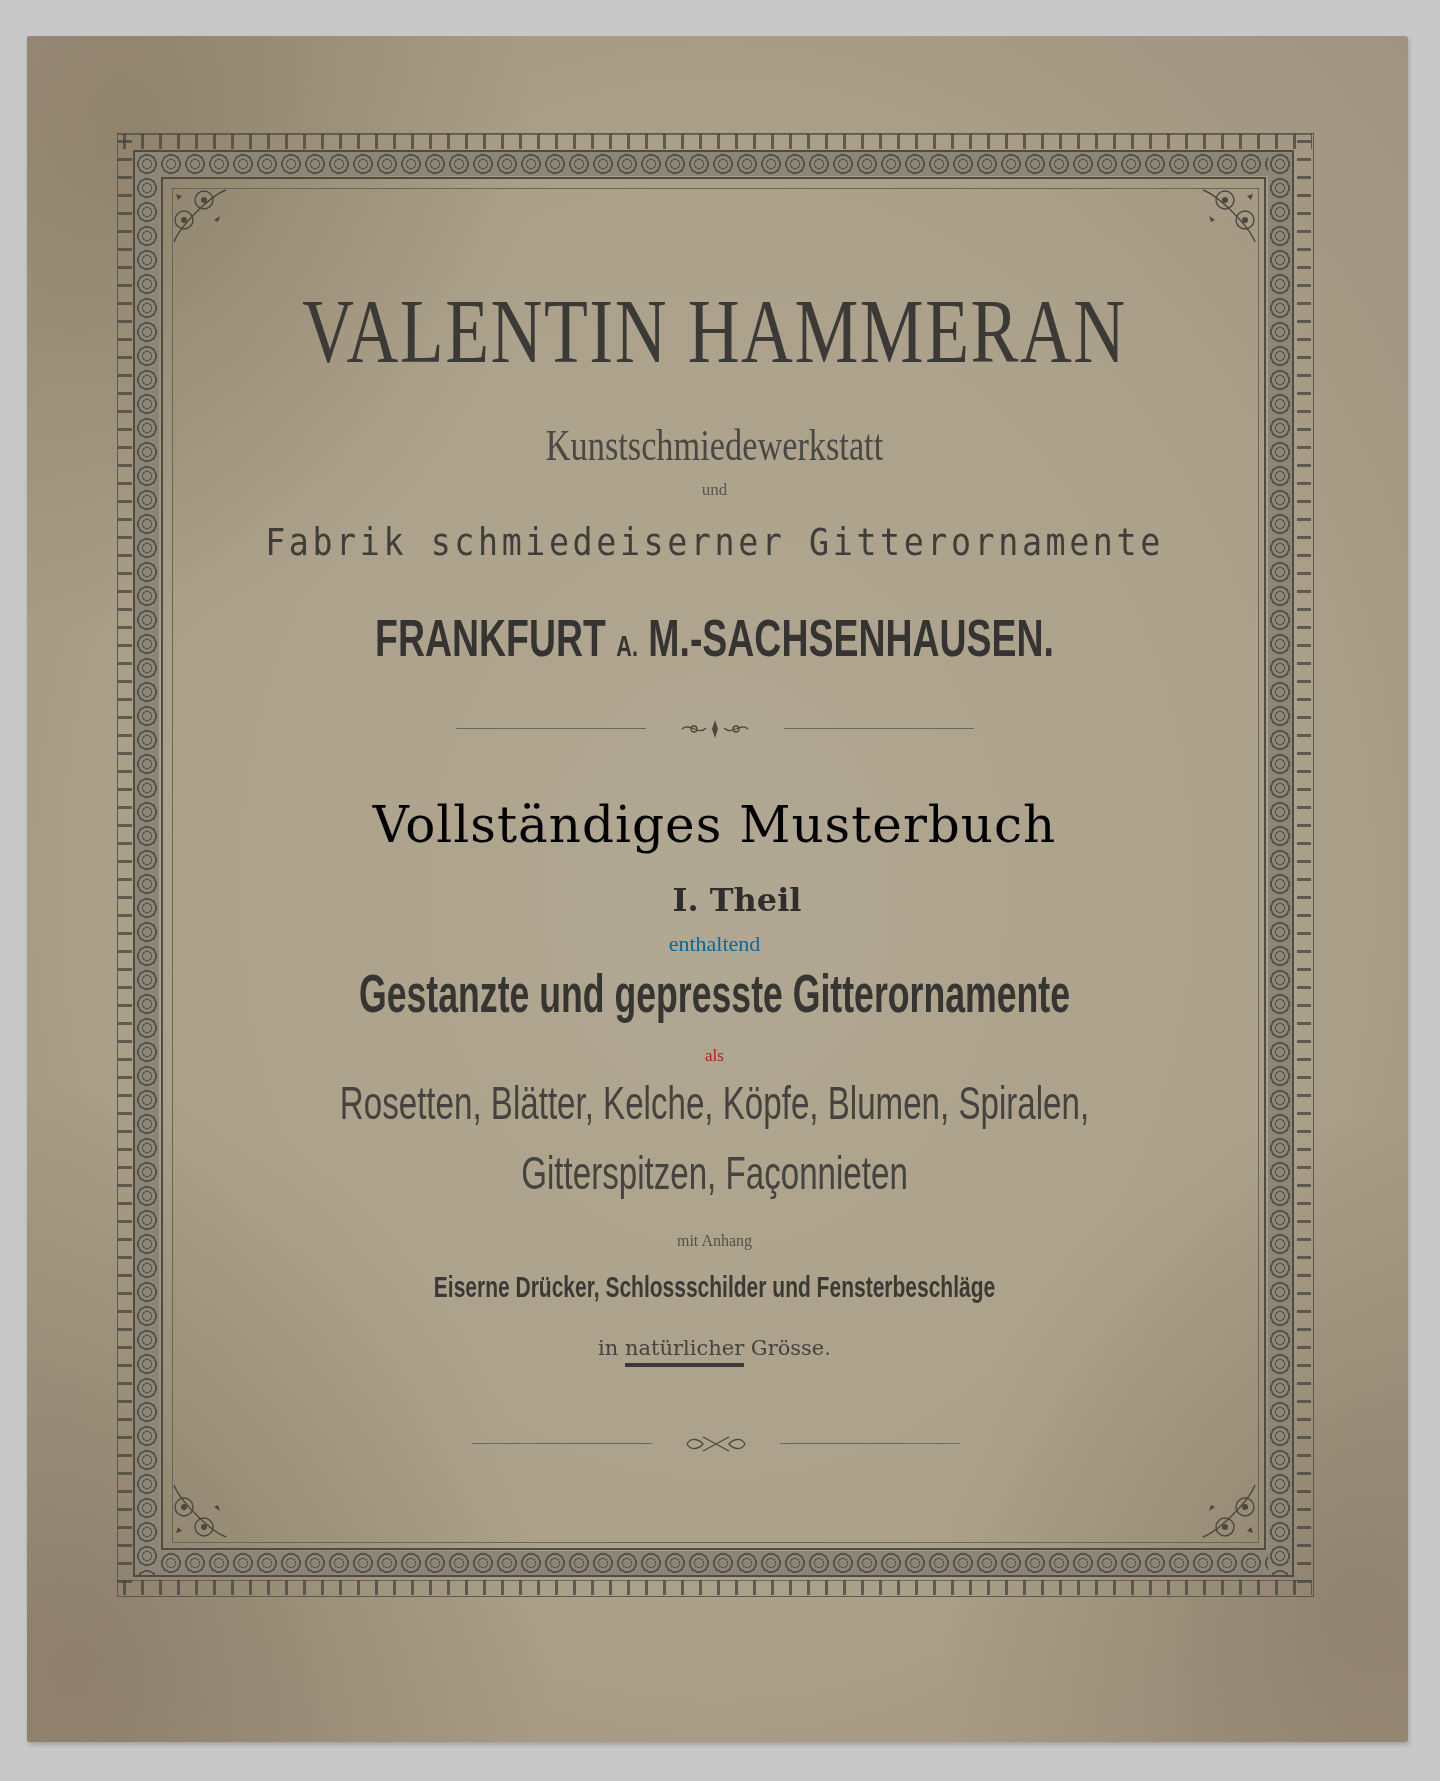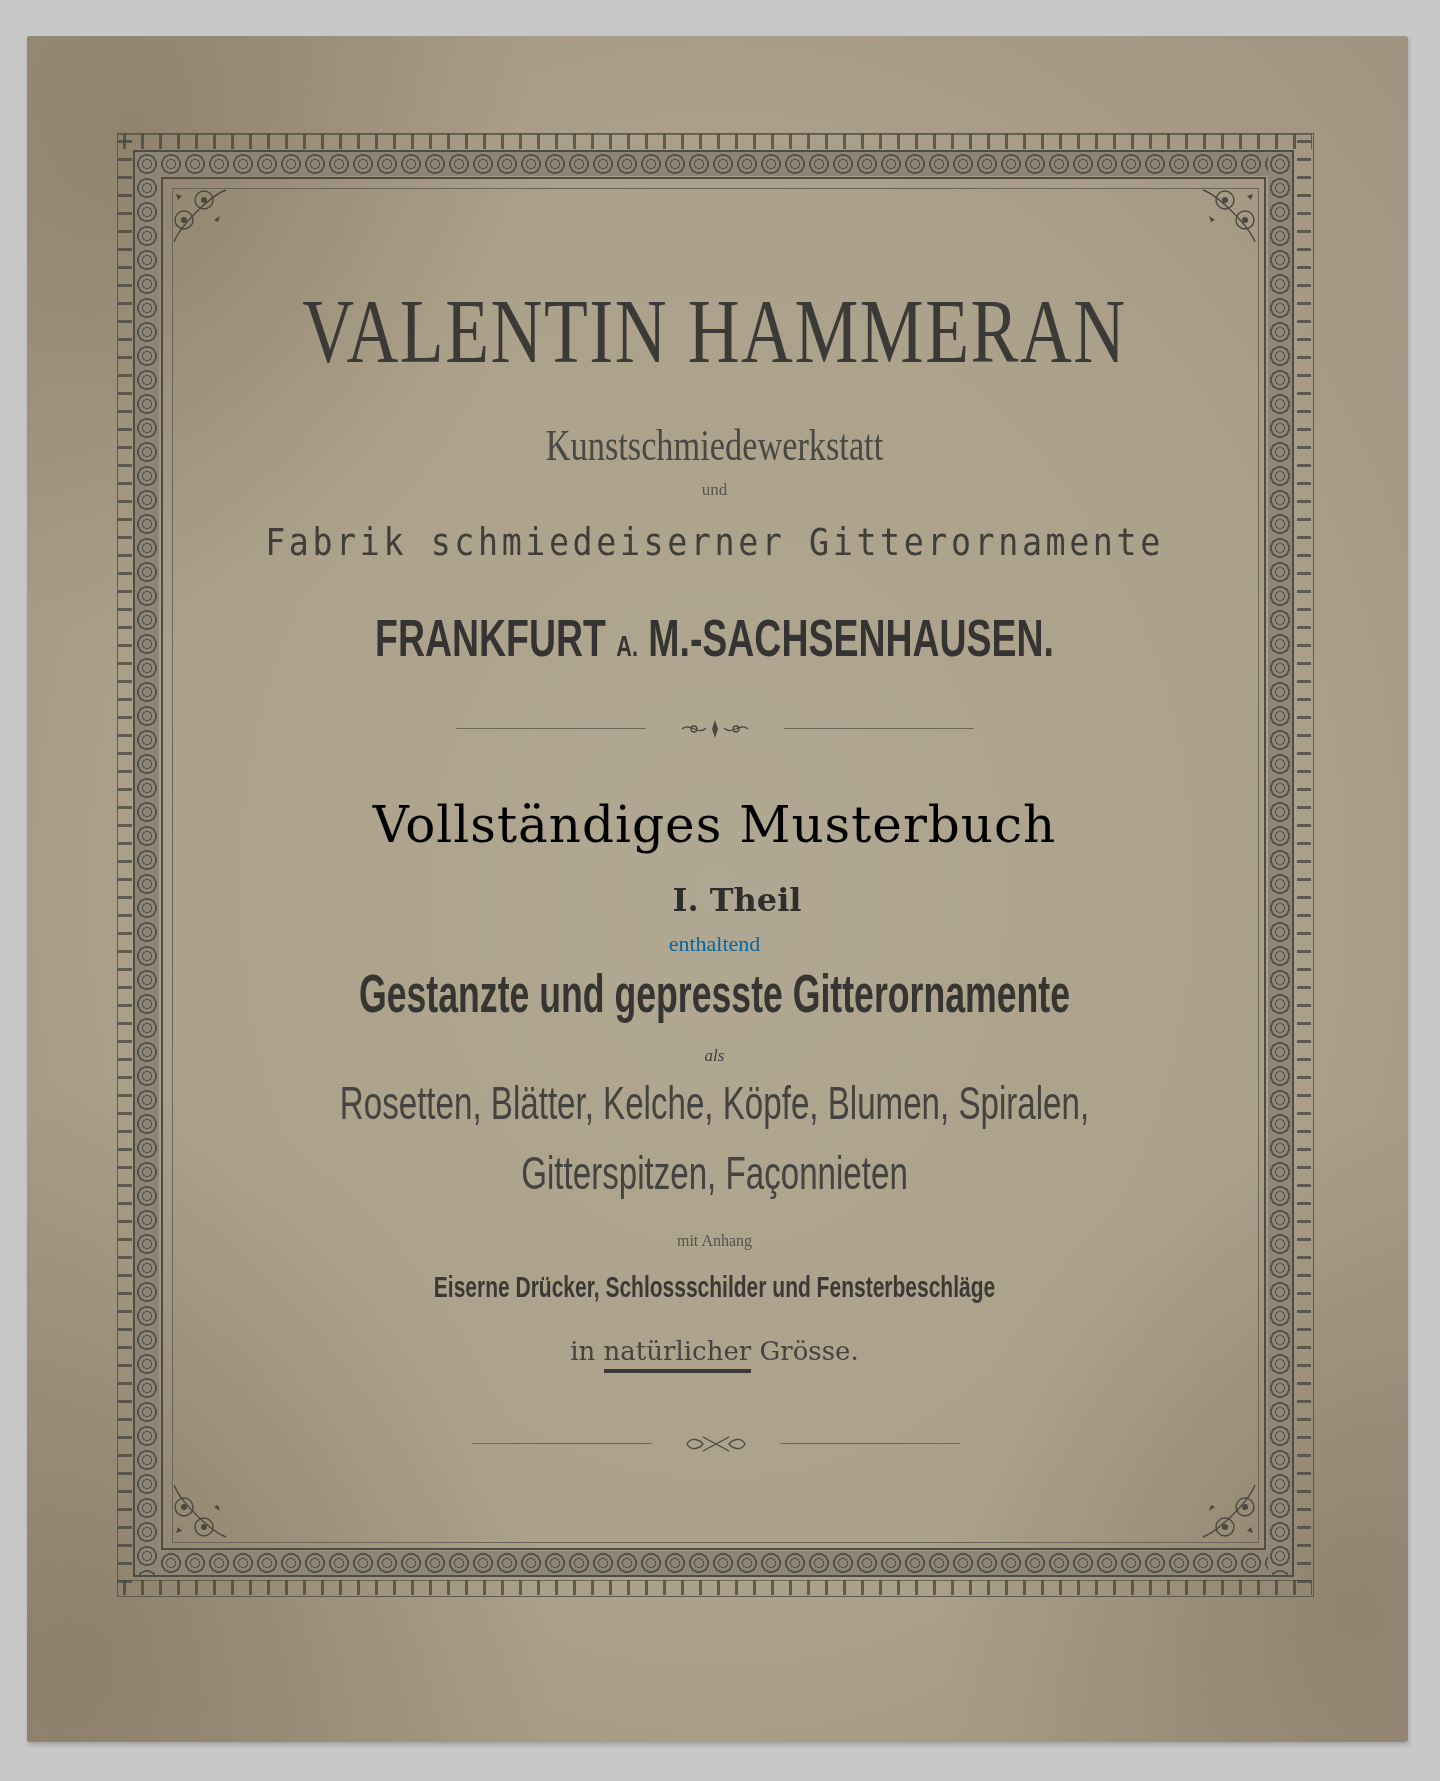--- a/index.html
+++ b/index.html
@@ -106,36 +106,36 @@
     color:#2f2e2c;
     padding-left:45px;
   }
   .enth {
     top:743px; font-family:"Liberation Serif", serif; font-size:22px; color:#0369a1;
   }
   .gestanzte {
     top:774px; font-family:"Liberation Sans", sans-serif; font-weight:bold;
     font-size:54px; transform:scaleX(0.66); color:#363532;
   }
-  .als { top:858px; font-family:"Liberation Serif", serif; font-size:17px; color:#404040;font-style:italic; }
+  .als { top:858px; font-family:"Liberation Serif", serif; font-size:17px; color:#b91c1c; }
   .rosetten {
     top:888px; font-family:"Liberation Sans", sans-serif; font-size:46px;
     transform:scaleX(0.72); color:#45433f;
   }
   .gitter {
     top:958px; font-family:"Liberation Sans", sans-serif; font-size:46px;
     transform:scaleX(0.72); color:#45433f;
   }
   .anhang { top:1044px; font-family:Liberation Serif, serif; font-size:16px; color:#55524d; }
   .eiserne {
     top:1082px; font-family:"Liberation Sans", sans-serif; font-weight:bold;
     font-size:30px; transform:scaleX(0.7); color:#3a3936;
   }
   .groesse {
-    top:1148px; font-family:"DejaVu Serif", serif; font-size:26px; color:#45433f;
+    top:1148px; font-family:"DejaVu Serif", serif; font-size:21px; color:#45433f;
   }
   .groesse .ul { border-bottom:4px solid #3a3936; padding-bottom:3px; }
   .orn2 { top:1245px; height:20px; }
   .orn-rule { position:absolute; top:10px; height:1px; background:#6d695f; }
 </style>
 </head>
 <body>
 
 <div class="spine"></div>
 

